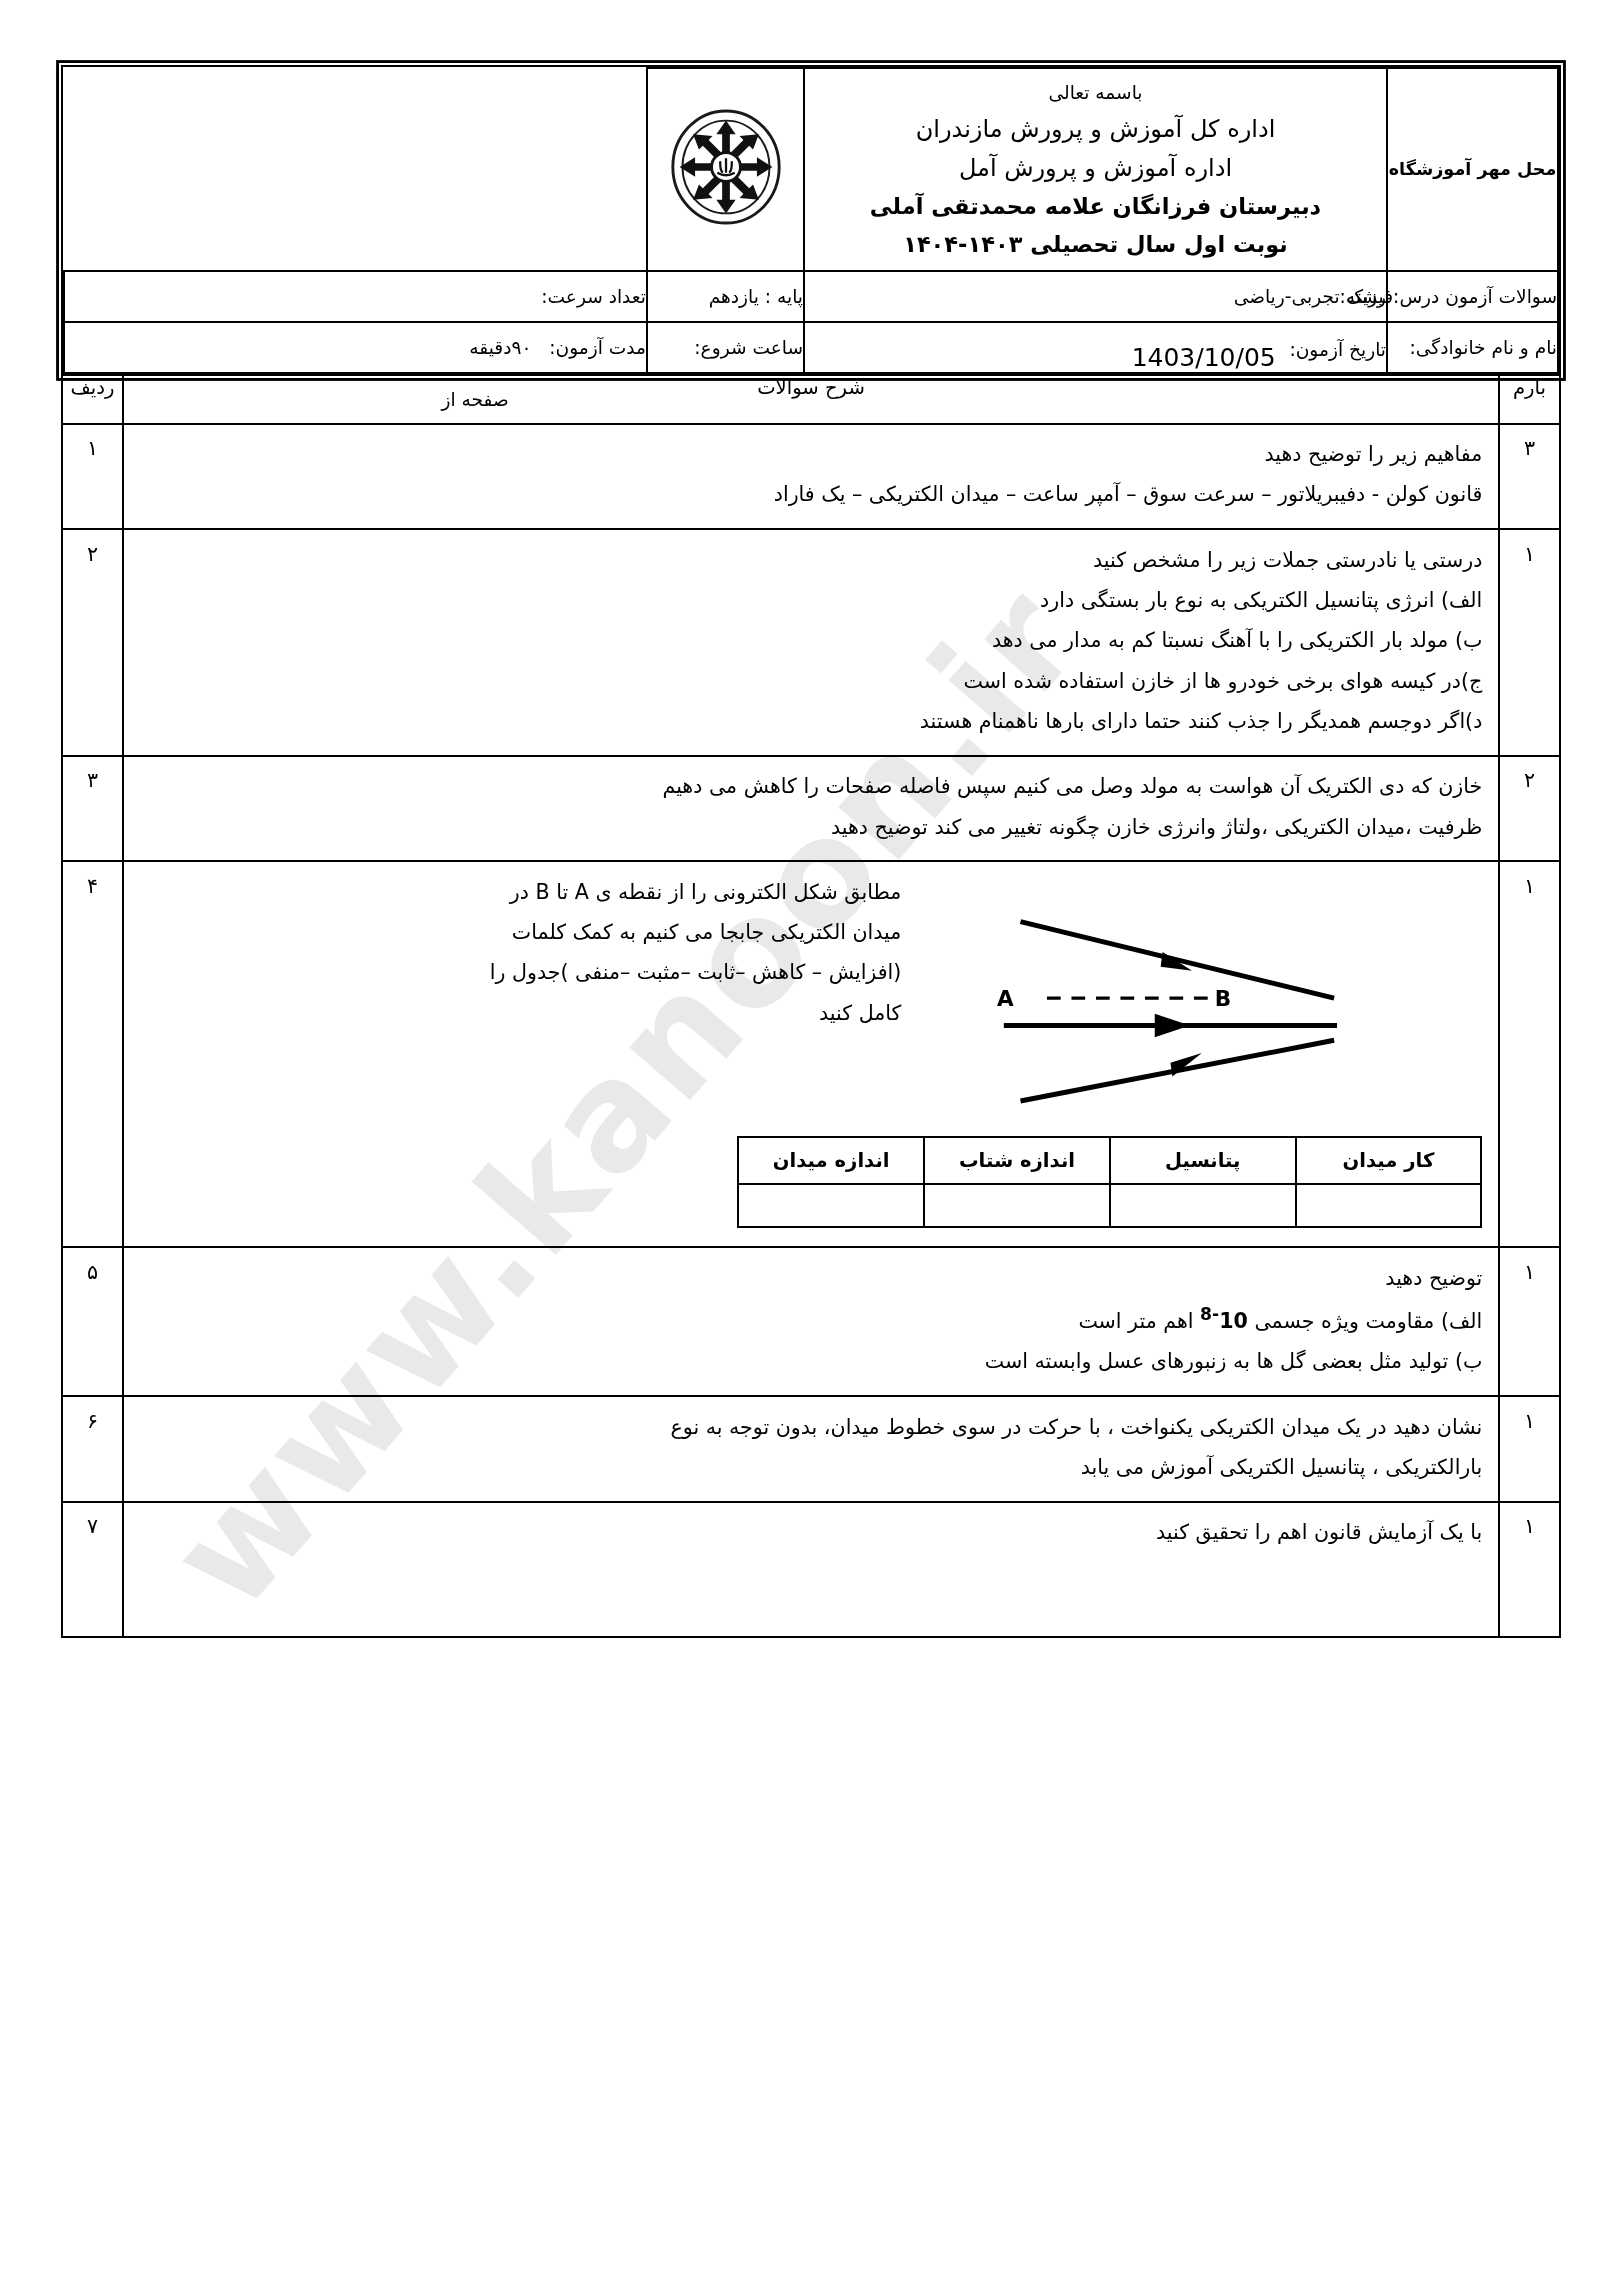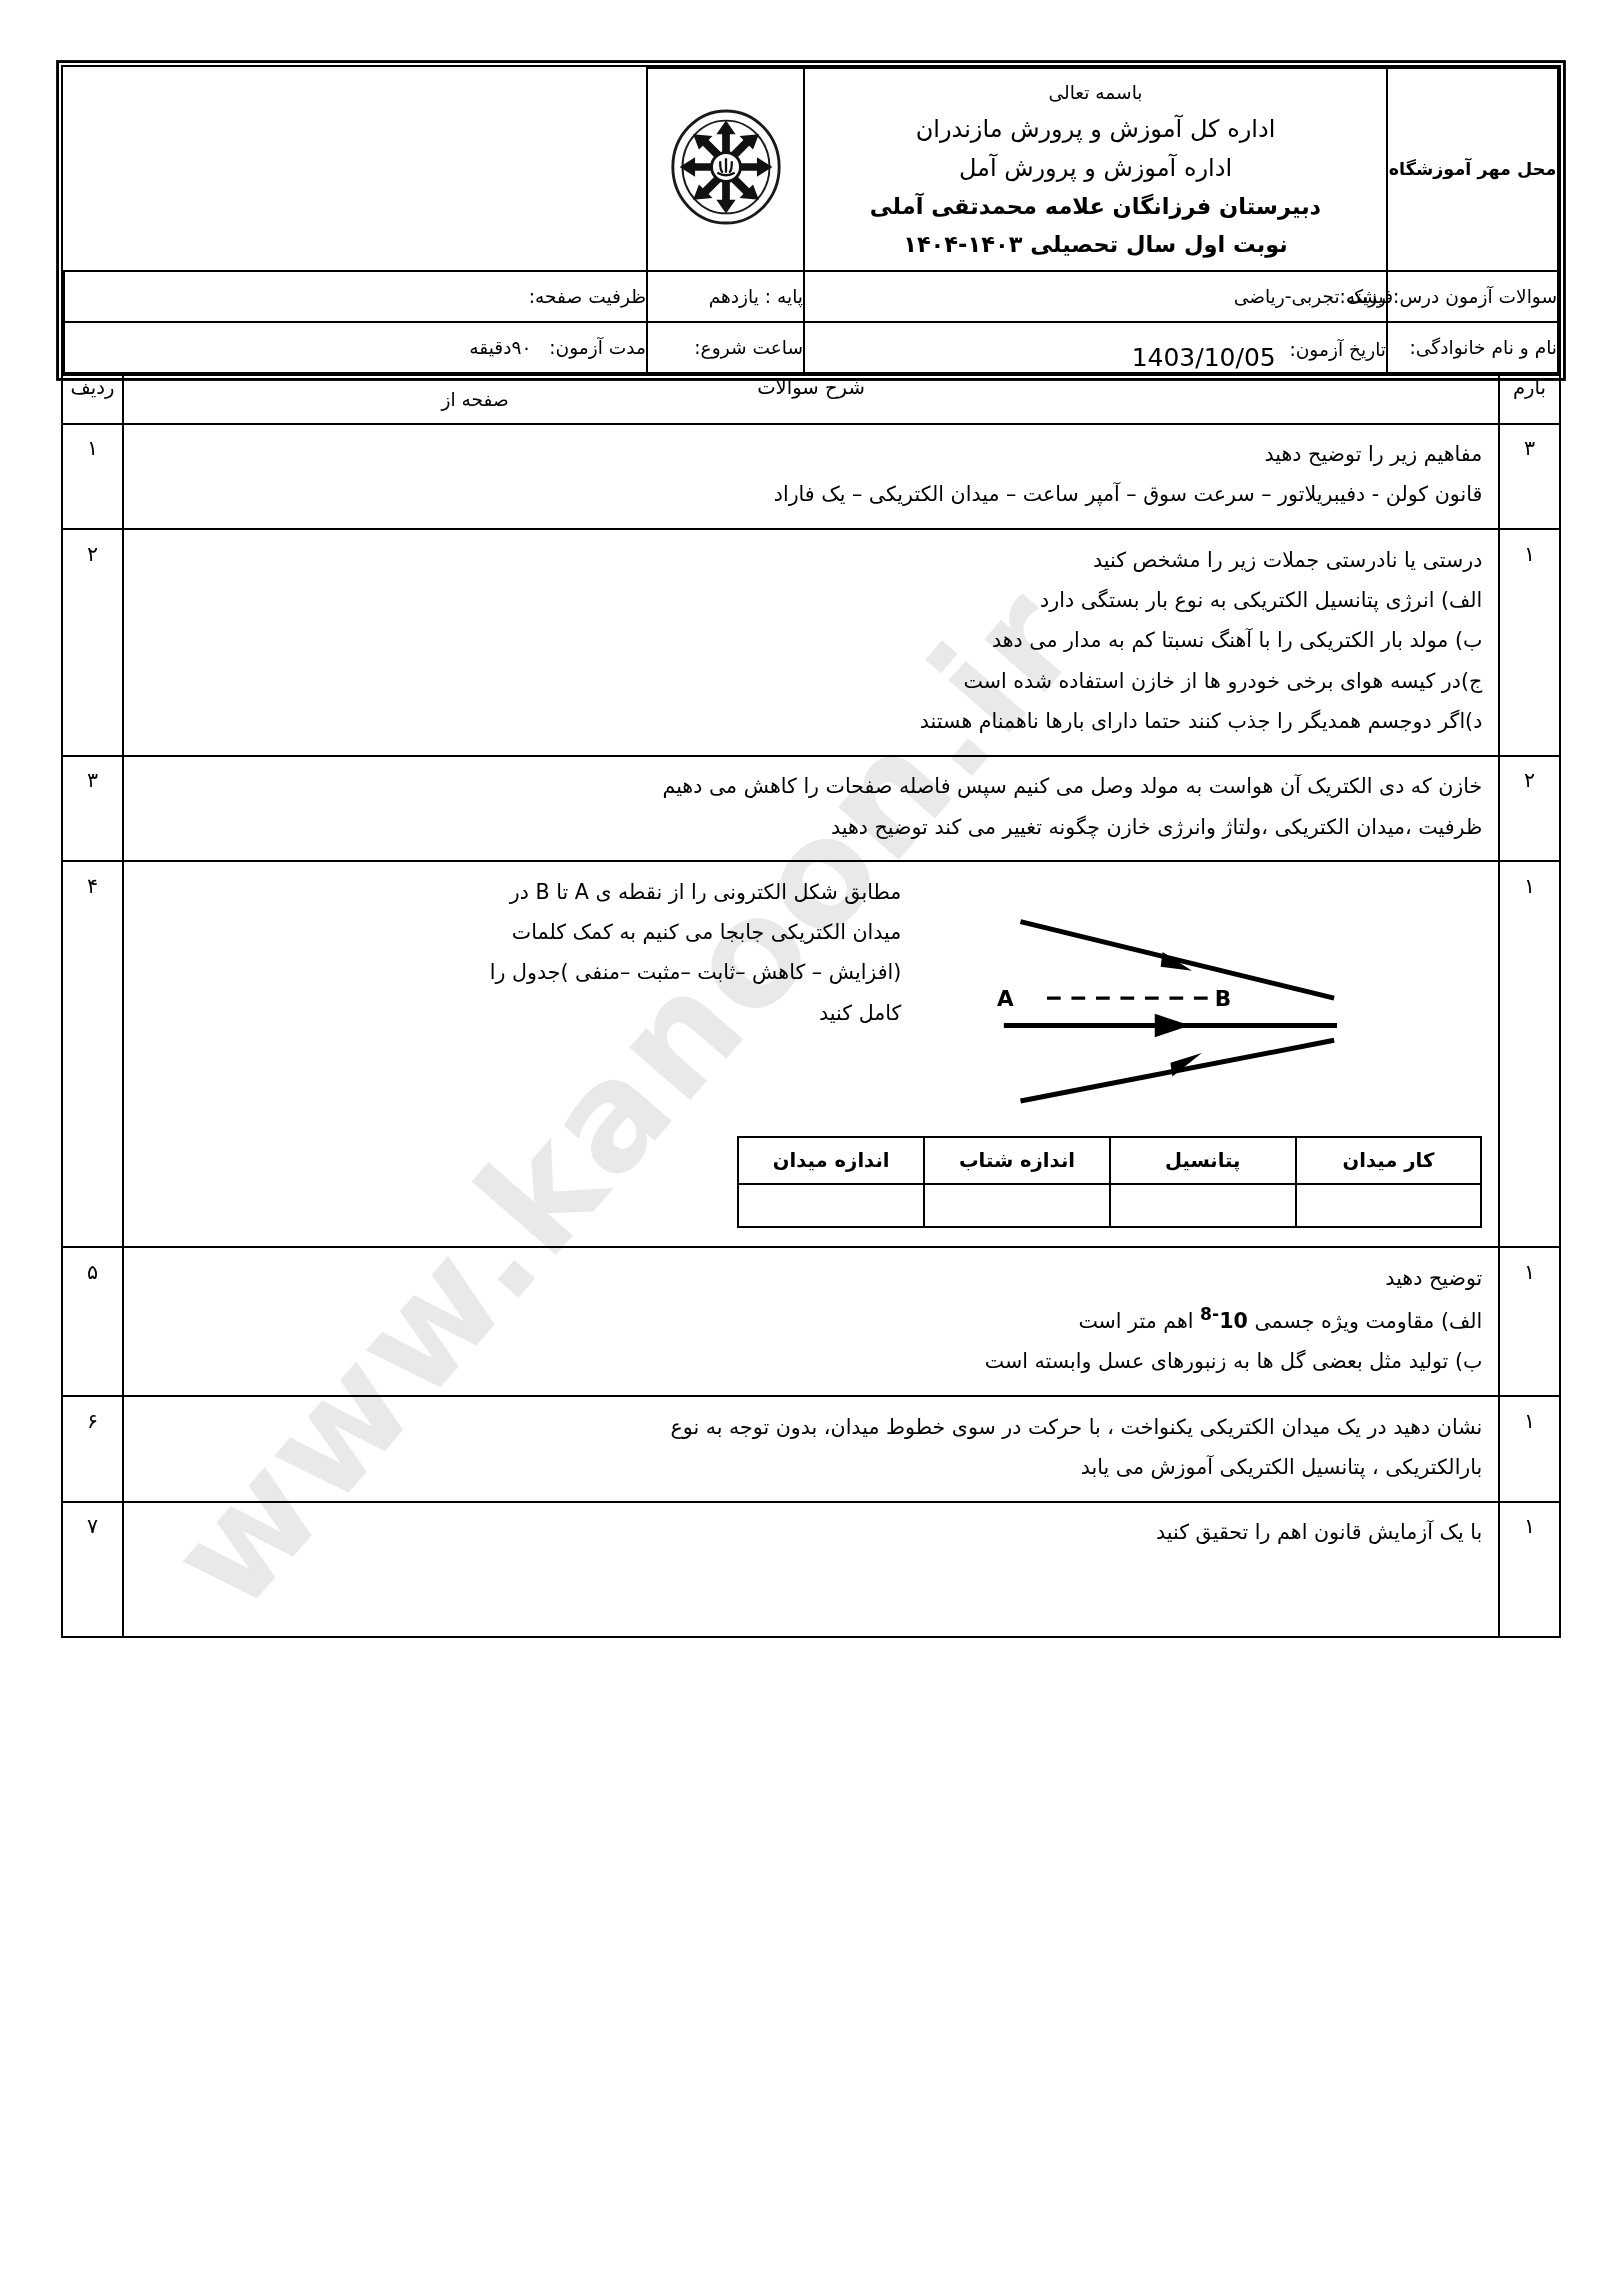--- a/index.html
+++ b/index.html
@@ -263,21 +263,21 @@
         <td class="c-subject">
           <span class="inline-label">سوالات آزمون درس:فیزیک</span>
         </td>
         <td class="c-branch">
           <span class="inline-label">رشته:تجربی-ریاضی</span>
         </td>
         <td class="c-grade">
           <span class="inline-label">پایه : یازدهم</span>
         </td>
         <td class="c-pages">
-          <span class="inline-label">ظرفیت صفحه:</span>
+          <span class="inline-label">تعداد سرعت:</span>
         </td>
       </tr>
 
       <tr class="info-row">
         <td class="c-subject">
           <span class="inline-label">نام و نام خانوادگی:</span>
         </td>
         <td class="c-branch">
           <span class="inline-label">تاریخ آزمون:</span>
           <span class="date-val">1403/10/05</span>

